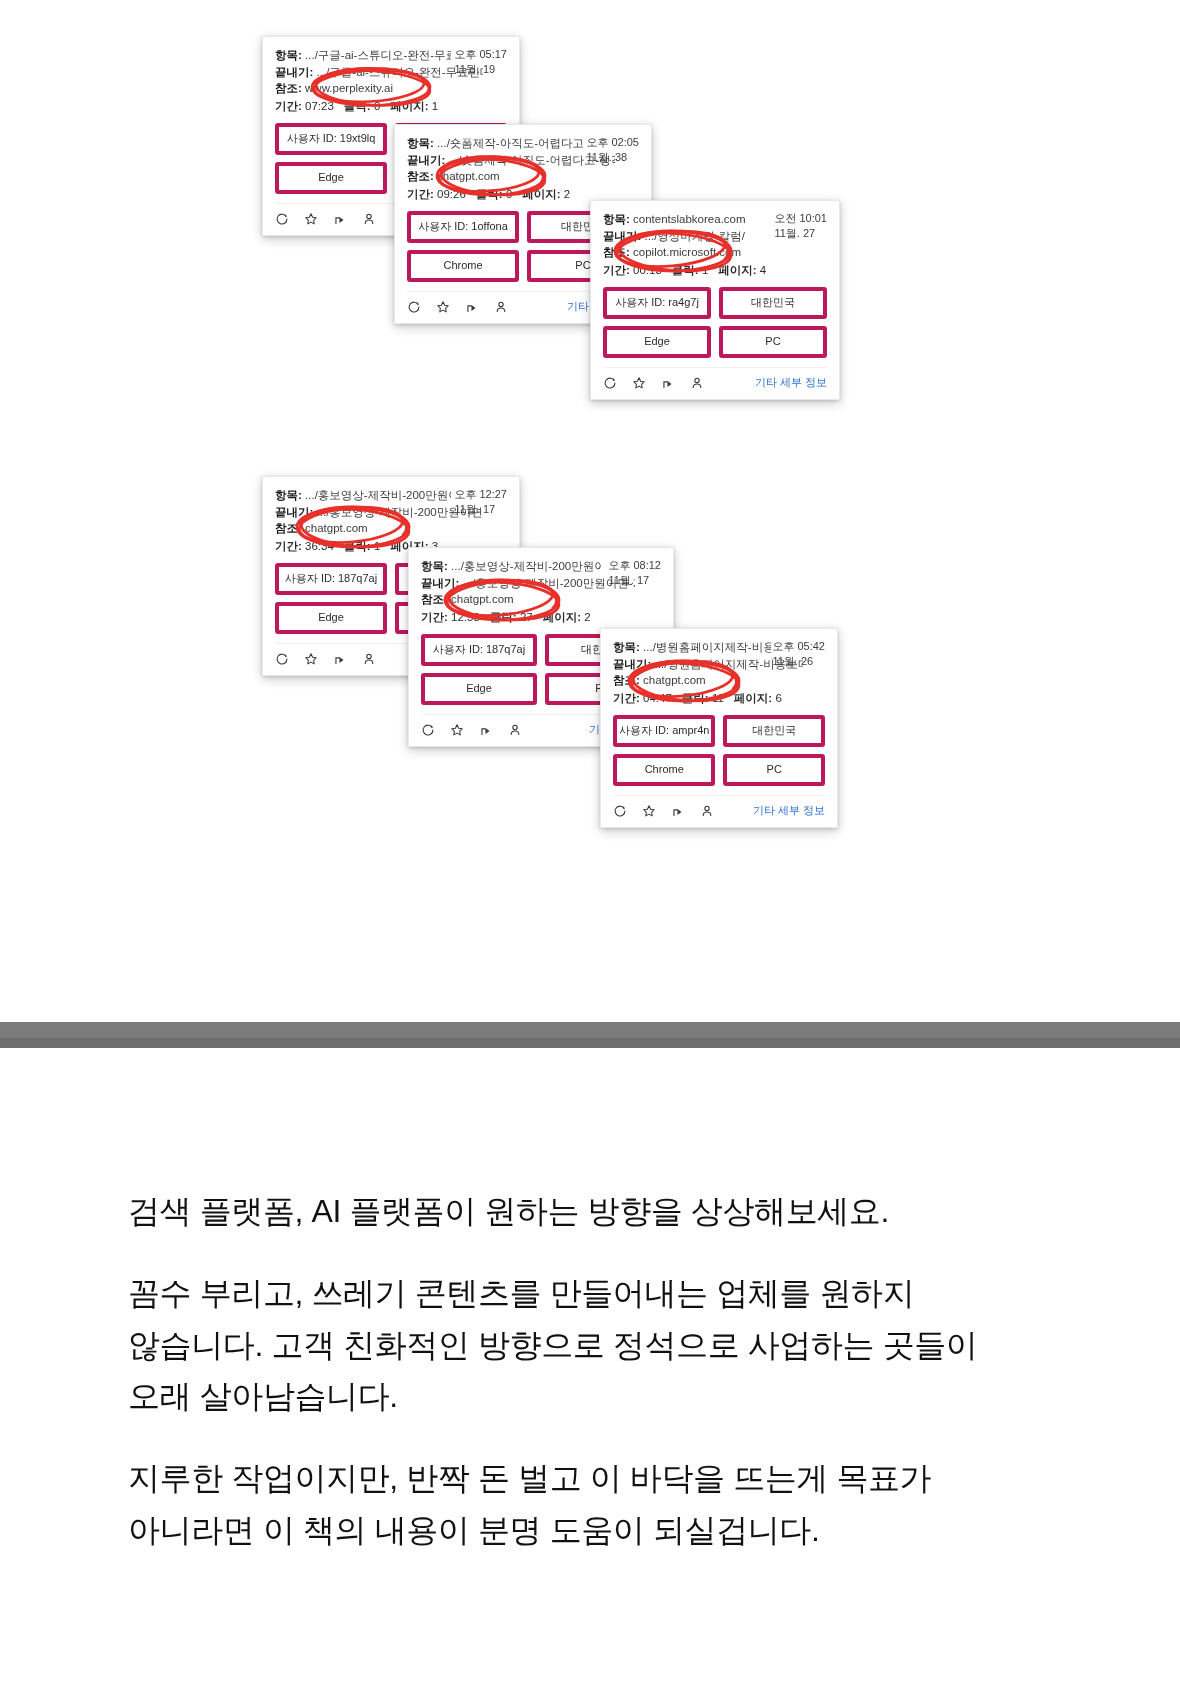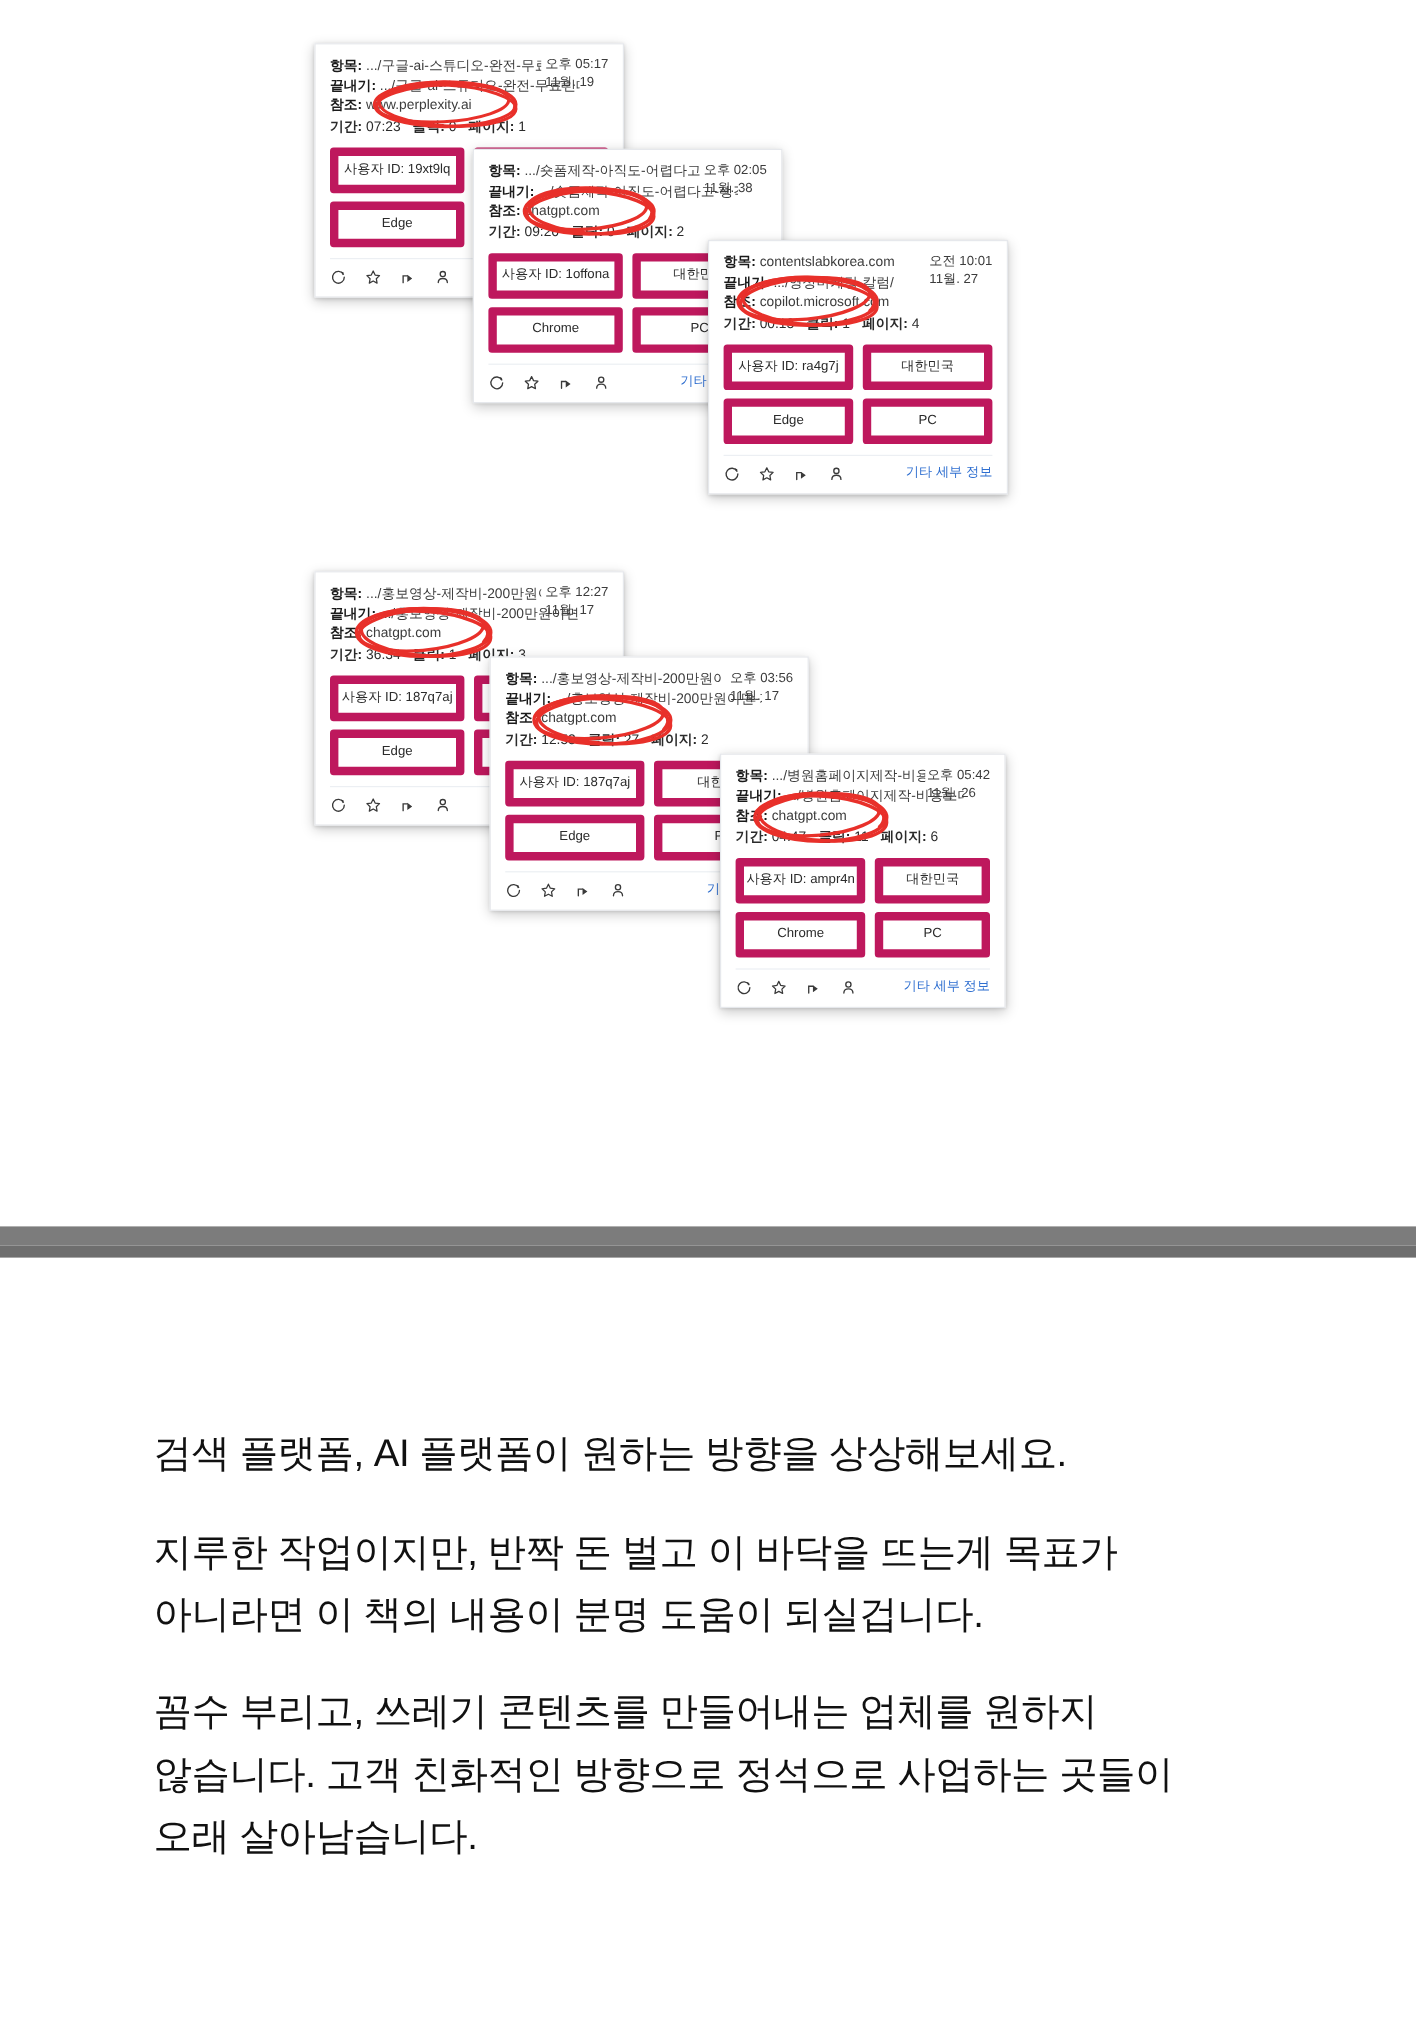--- a/index.html
+++ b/index.html
@@ -32,21 +32,21 @@
     text-align: left; font-size: 11px; color: #3c3c3c;
     line-height: 1.35; white-space: nowrap;
   }
   .statline { margin-top: 1px; white-space: nowrap; }
   .statline b { font-weight: 700; }
   .statline .gap { display: inline-block; width: 10px; }
 
   .pills { margin-top: 8px; display: flex; gap: 8px; }
   .pcol { flex: 1; display: flex; flex-direction: column; gap: 7px; }
   .pill {
-    border: 7px solid #be185d;
+    border: 4px solid #be185d;
     border-radius: 3px;
     background: #fff;
     text-align: center;
     font-size: 11px;
     color: #2b2b2b;
     padding: 4px 2px;
     white-space: nowrap;
     overflow: hidden;
   }
   .cardfoot {
@@ -383,21 +383,21 @@
             </svg>
           </span>
       </div>
       <div class="moreinfo">기타 세부 정보</div>
     </div>
   </div>
 
   <div class="card" id="c4" style="left:408px; top:547px; width:266px; z-index:7;">
     <div class="meta">
       <div class="stamp">
-        <div>오후 03:56</div>
+        <div>오후 08:12</div>
         <div>11월. 17</div>
       </div>
       <div class="mline" style="width:180px;">
         <b>항목:</b>
         <span class="v">.../홍보영상-제작비-200만원이면-가능할...</span>
       </div>
       <div class="mline" style="width:214px;">
         <b>끝내기:</b>
         <span class="v">.../홍보영상-제작비-200만원이면-가능...</span>
       </div>
@@ -531,17 +531,17 @@
       </div>
       <div class="moreinfo">기타 세부 정보</div>
     </div>
   </div>
 
   <div class="band" style="top:1022px; height:16px;"></div>
   <div class="band dark" style="top:1038px; height:10px;"></div>
 
   <div class="copy" style="top:1186px;">
     <p>검색 플랫폼, AI 플랫폼이 원하는 방향을 상상해보세요.</p>
+    <p>꼼수 부리고, 쓰레기 콘텐츠를 만들어내는 업체를 원하지 않습니다. 고객 친화적인 방향으로 정석으로 사업하는 곳들이 오래 살아남습니다.</p>
     <p>지루한 작업이지만, 반짝 돈 벌고 이 바닥을 뜨는게 목표가 아니라면 이 책의 내용이 분명 도움이 되실겁니다.</p>
-    <p>꼼수 부리고, 쓰레기 콘텐츠를 만들어내는 업체를 원하지 않습니다. 고객 친화적인 방향으로 정석으로 사업하는 곳들이 오래 살아남습니다.</p>
   </div>
 
 </div>
 
 </body></html>

